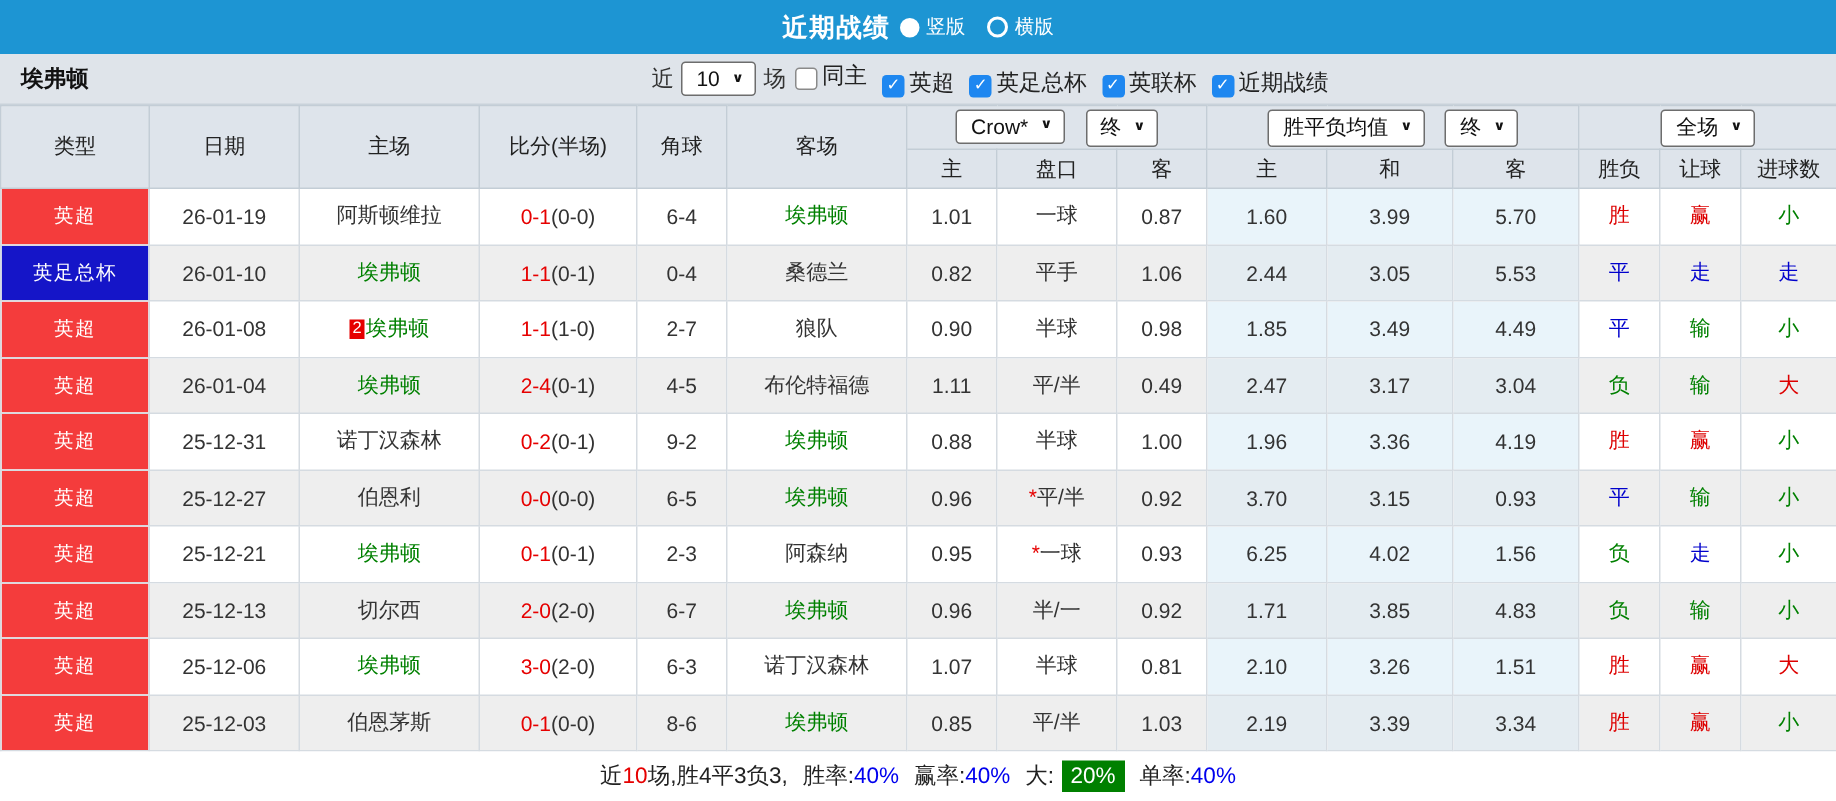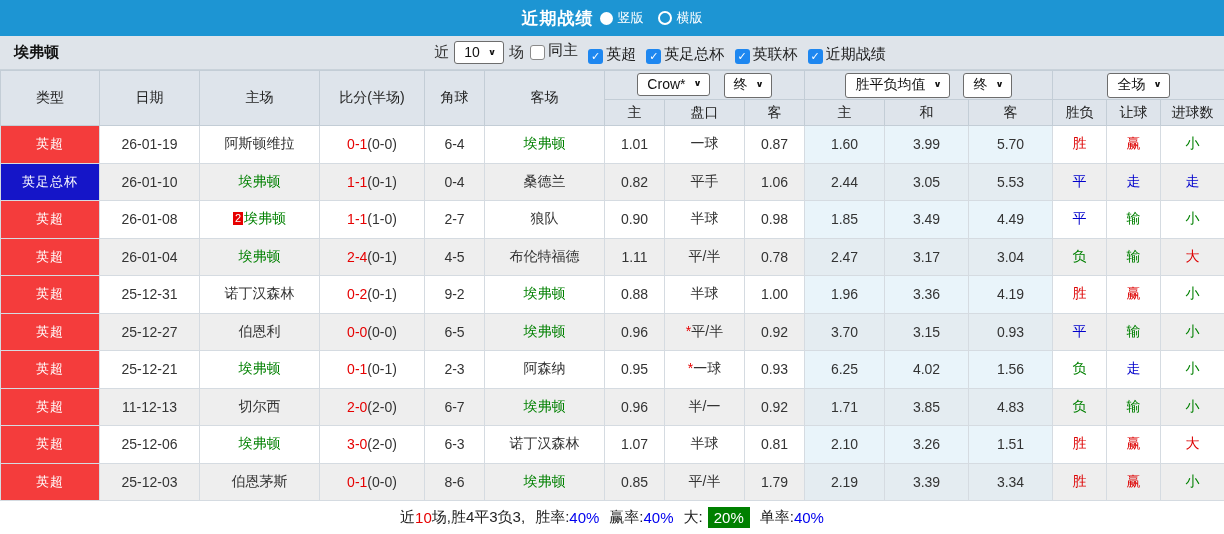--- a/index.html
+++ b/index.html
@@ -306,21 +306,21 @@
             <span class="ft">2-4</span><span class="ht">(0-1)</span>
           </td>
           <td>4-5</td>
           <td>
             <span class="t-black">布伦特福德</span>
           </td>
           <td>1.11</td>
           <td>
             <span>平/半</span>
           </td>
-          <td>0.78</td>
+          <td>0.49</td>
           <td class="avg">2.47</td>
           <td class="avg">3.17</td>
           <td class="avg">3.04</td>
           <td>
             <span class="t-green">负</span>
           </td>
           <td>
             <span class="t-green">输</span>
           </td>
           <td>
@@ -427,21 +427,21 @@
           </td>
           <td>
             <span class="t-green">小</span>
           </td>
         </tr>
 
         <tr>
           <td class="leaguecell">
             <span class="badge bg-red">英超</span>
           </td>
-          <td>11-12-13</td>
+          <td>25-12-13</td>
           <td>
             <span class="t-black">切尔西</span>
           </td>
           <td>
             <span class="ft">2-0</span><span class="ht">(2-0)</span>
           </td>
           <td>6-7</td>
           <td>
             <span class="t-green">埃弗顿</span>
           </td>
@@ -510,21 +510,21 @@
             <span class="ft">0-1</span><span class="ht">(0-0)</span>
           </td>
           <td>8-6</td>
           <td>
             <span class="t-green">埃弗顿</span>
           </td>
           <td>0.85</td>
           <td>
             <span>平/半</span>
           </td>
-          <td>1.79</td>
+          <td>1.03</td>
           <td class="avg">2.19</td>
           <td class="avg">3.39</td>
           <td class="avg">3.34</td>
           <td>
             <span class="t-red">胜</span>
           </td>
           <td>
             <span class="t-red">赢</span>
           </td>
           <td>

